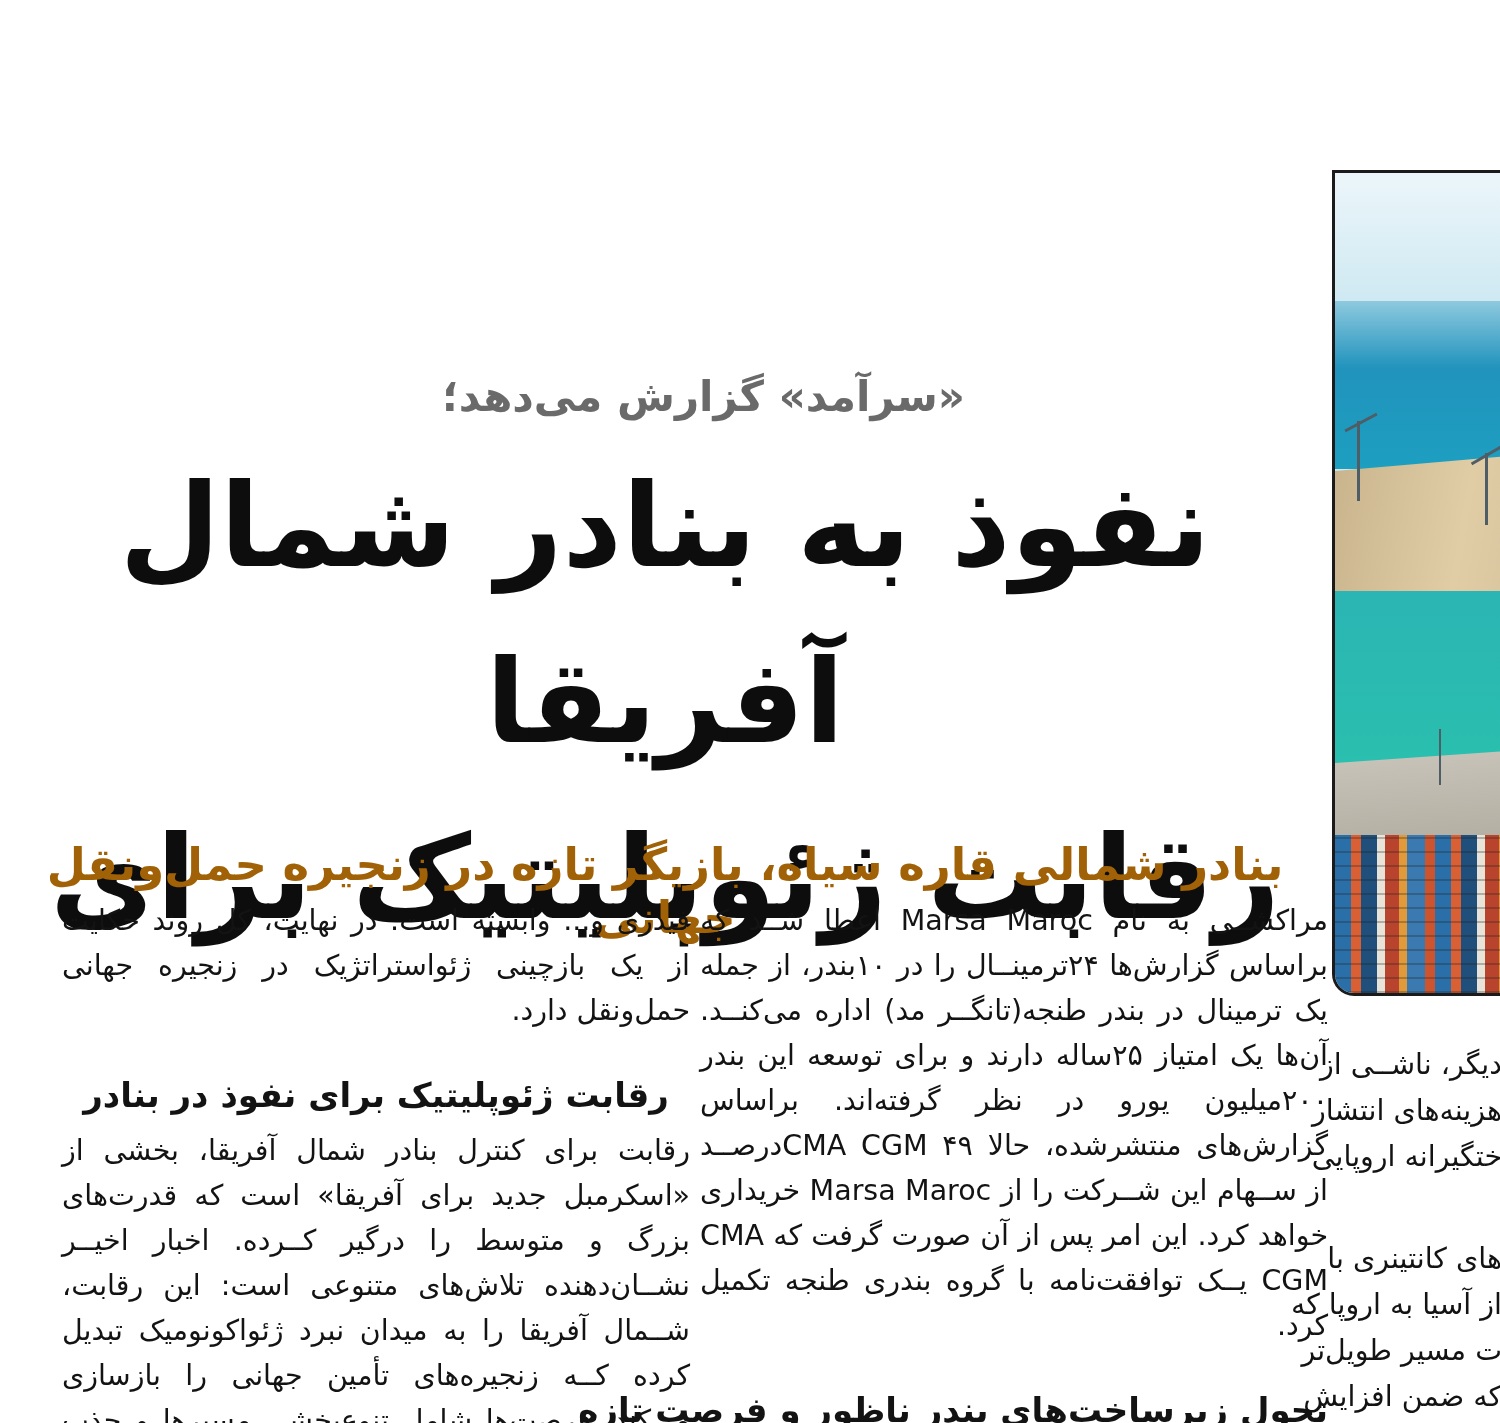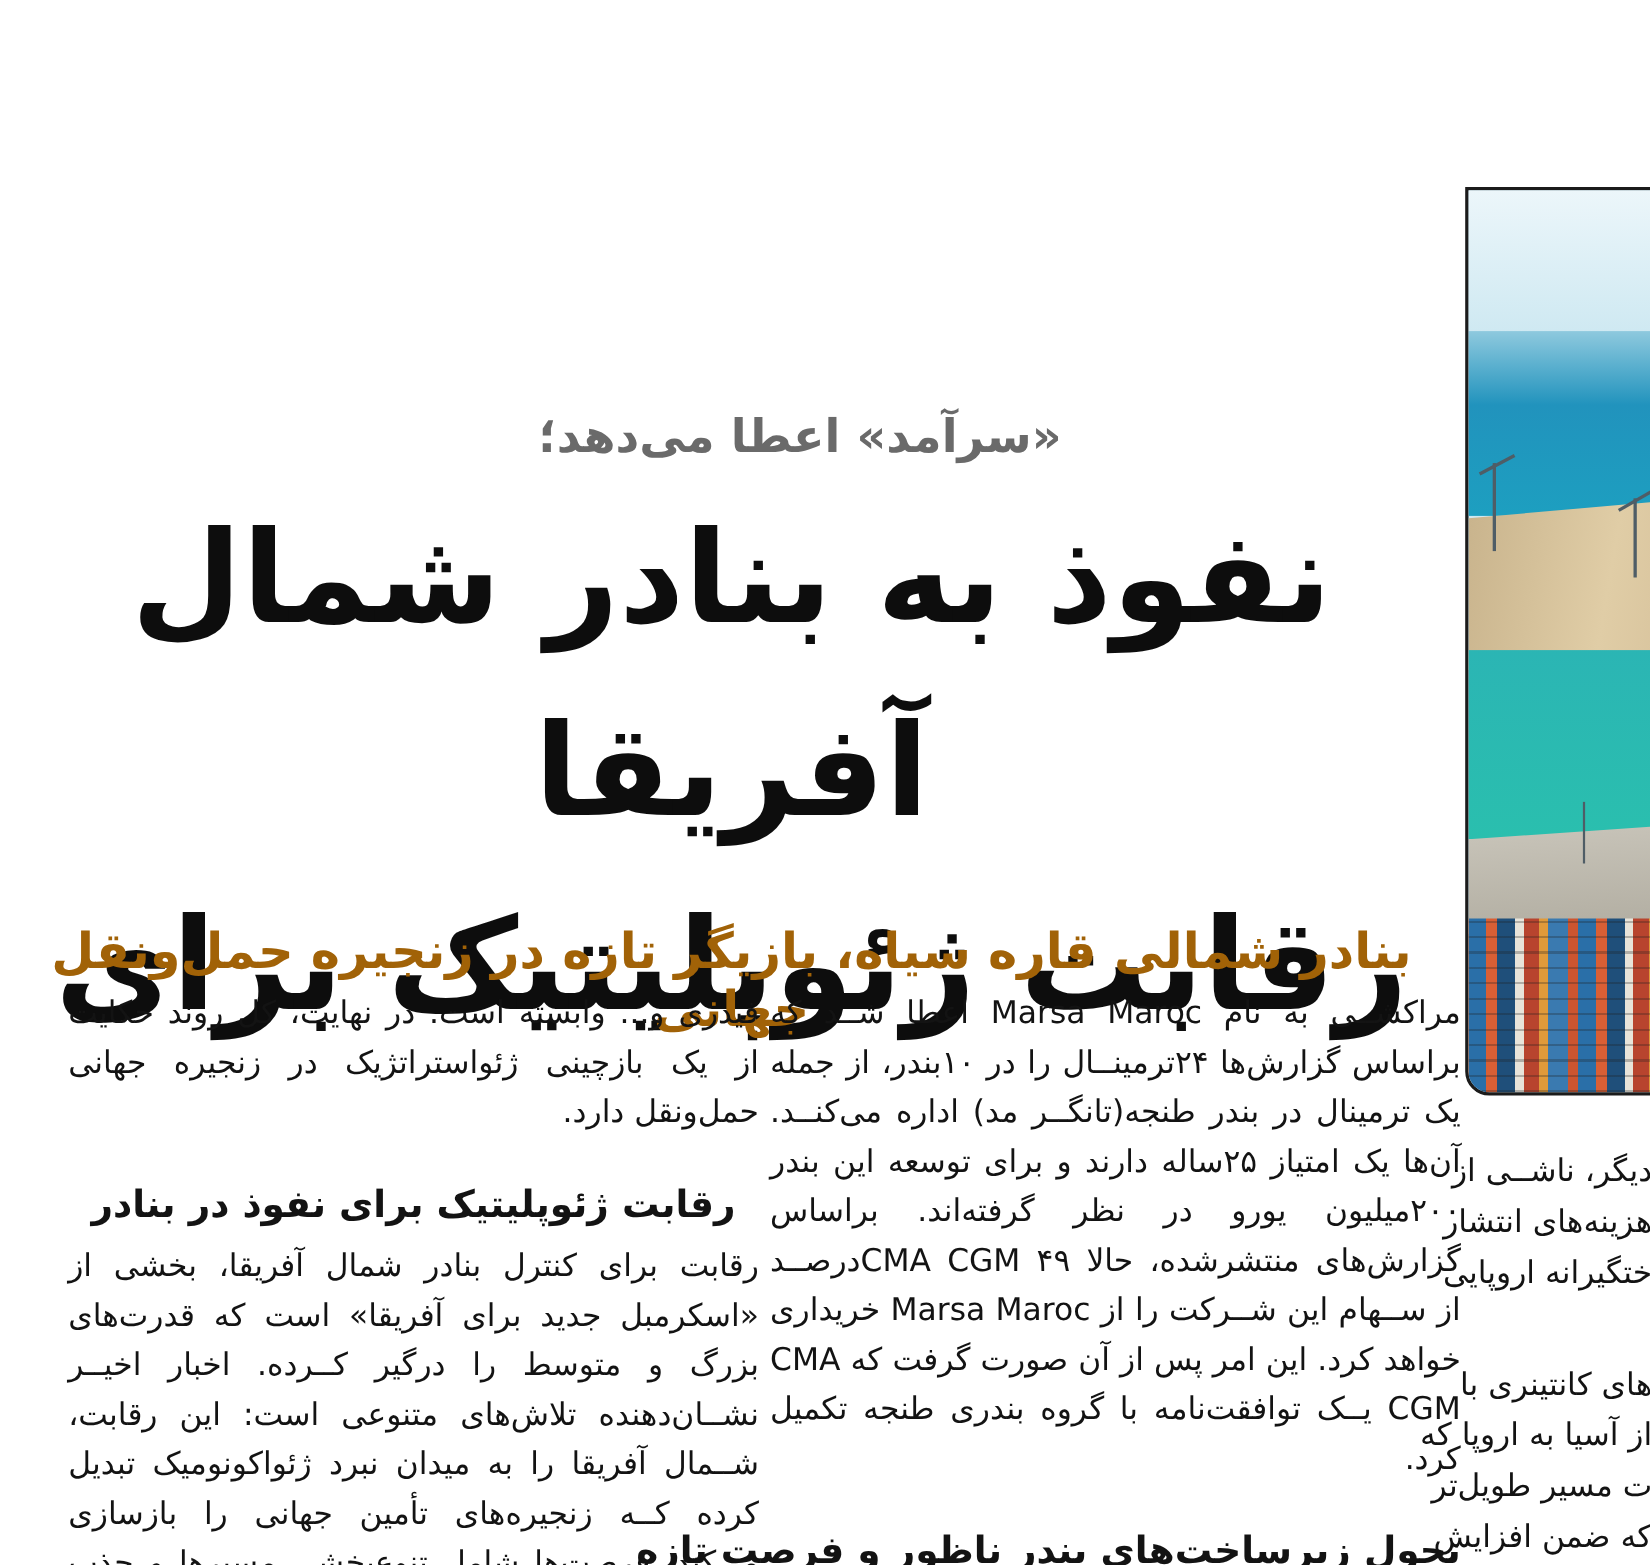--- a/index.html
+++ b/index.html
@@ -60,21 +60,21 @@
         #b8442e 50px 64px, #e09a3a 64px 72px, #3a7ab0 72px 90px, #cc5530 90px 100px);
   }
   .crane{position:absolute;width:3px;background:#4f5d66;}
   .jib{position:absolute;height:3px;background:#4f5d66;}
 </style>
 </head>
 <body>
 
 <div id="page">
 
-  <div class="kicker">«سرآمد» اعطا می‌دهد؛</div>
+  <div class="kicker">«سرآمد» گزارش می‌دهد؛</div>
 
   <div class="headline">
     <div>نفوذ به بنادر شمال آفریقا</div>
     <div>رقابت ژئوپلیتیک برای</div>
   </div>
 
   <div class="deck">بنادر شمالی قاره سیاه، بازیگر تازه در زنجیره حمل‌ونقل جهانی</div>
 
   <div class="col" id="colA">
     <p>فیدری و... وابسته است. در نهایت، کل روند حکایت از یک بازچینی ژئواستراتژیک در زنجیره جهانی حمل‌ونقل دارد.</p>

